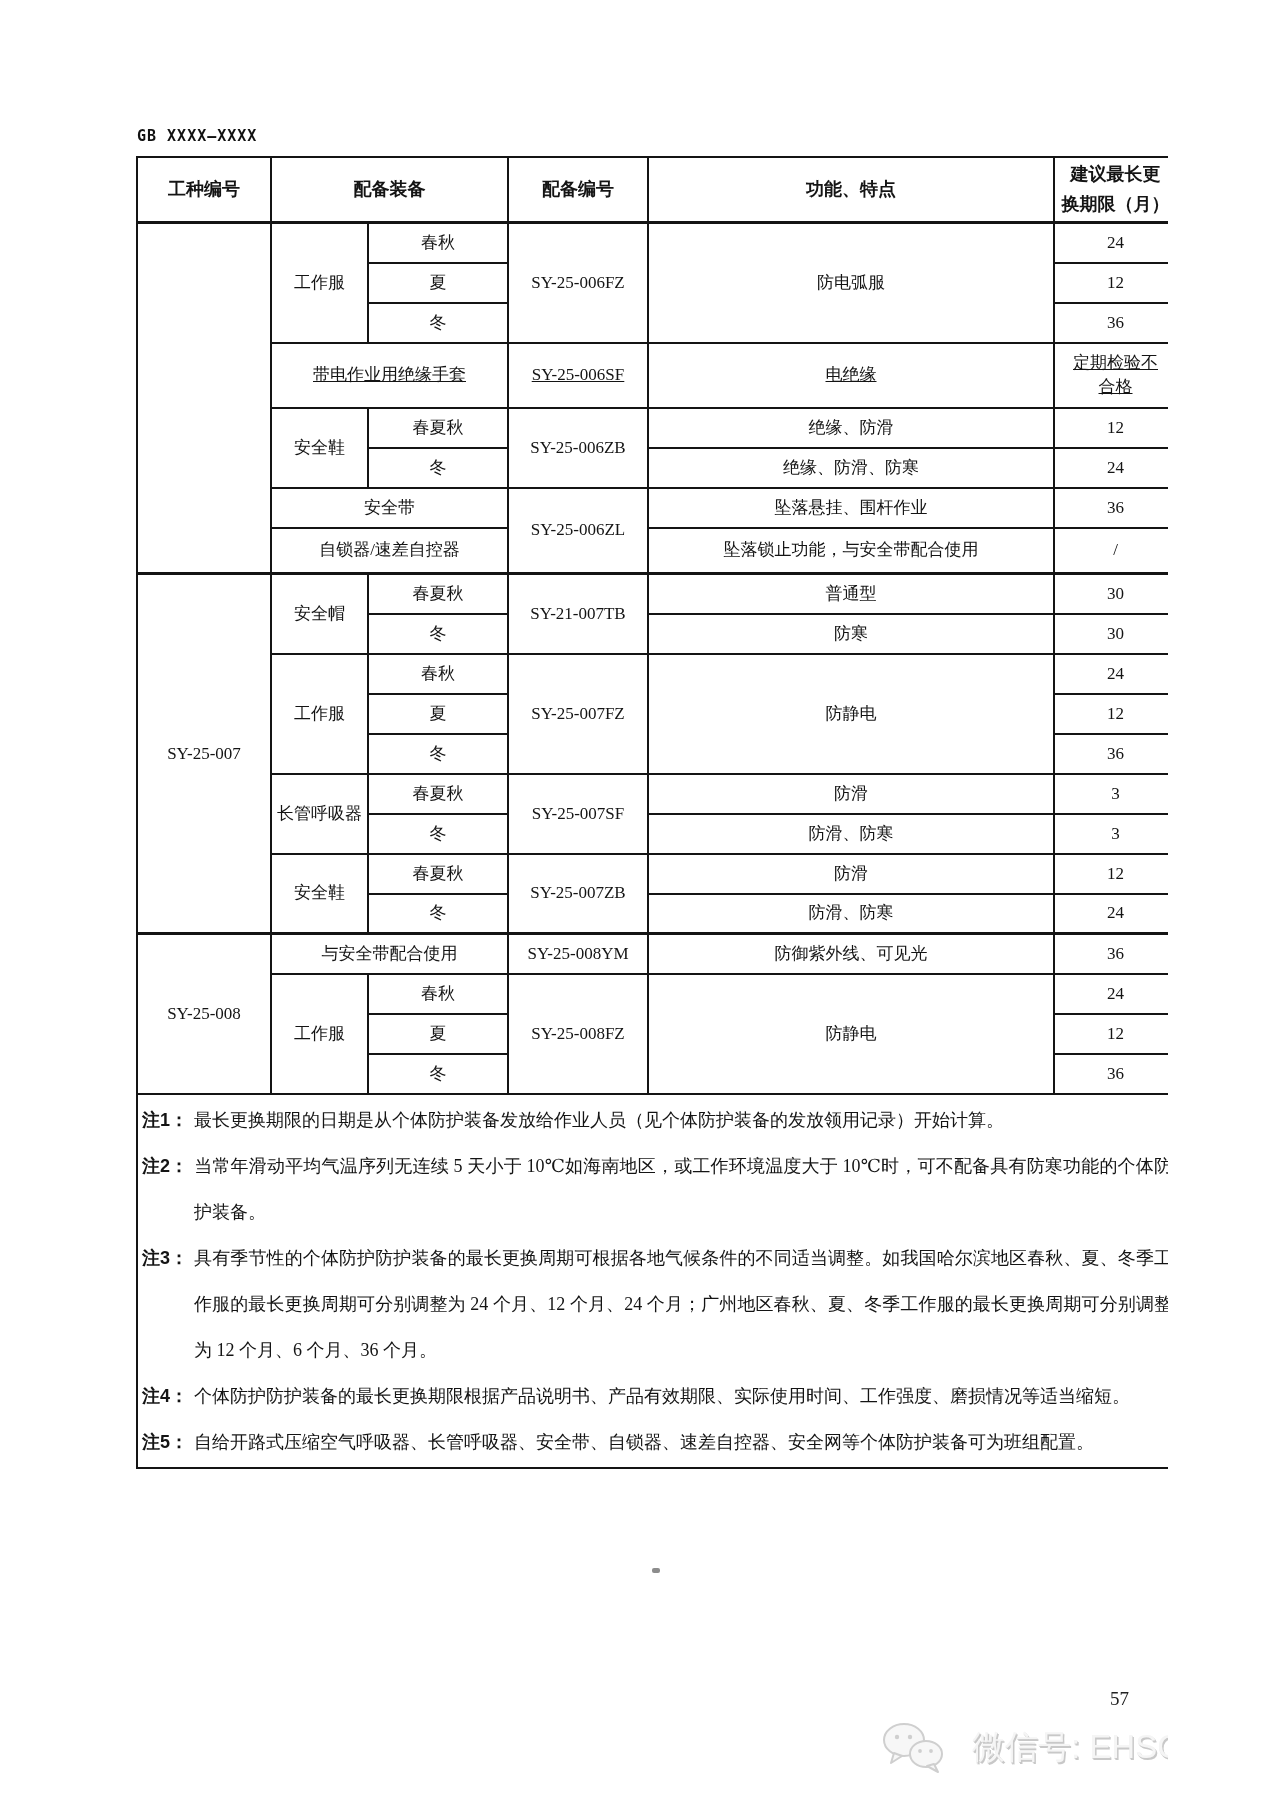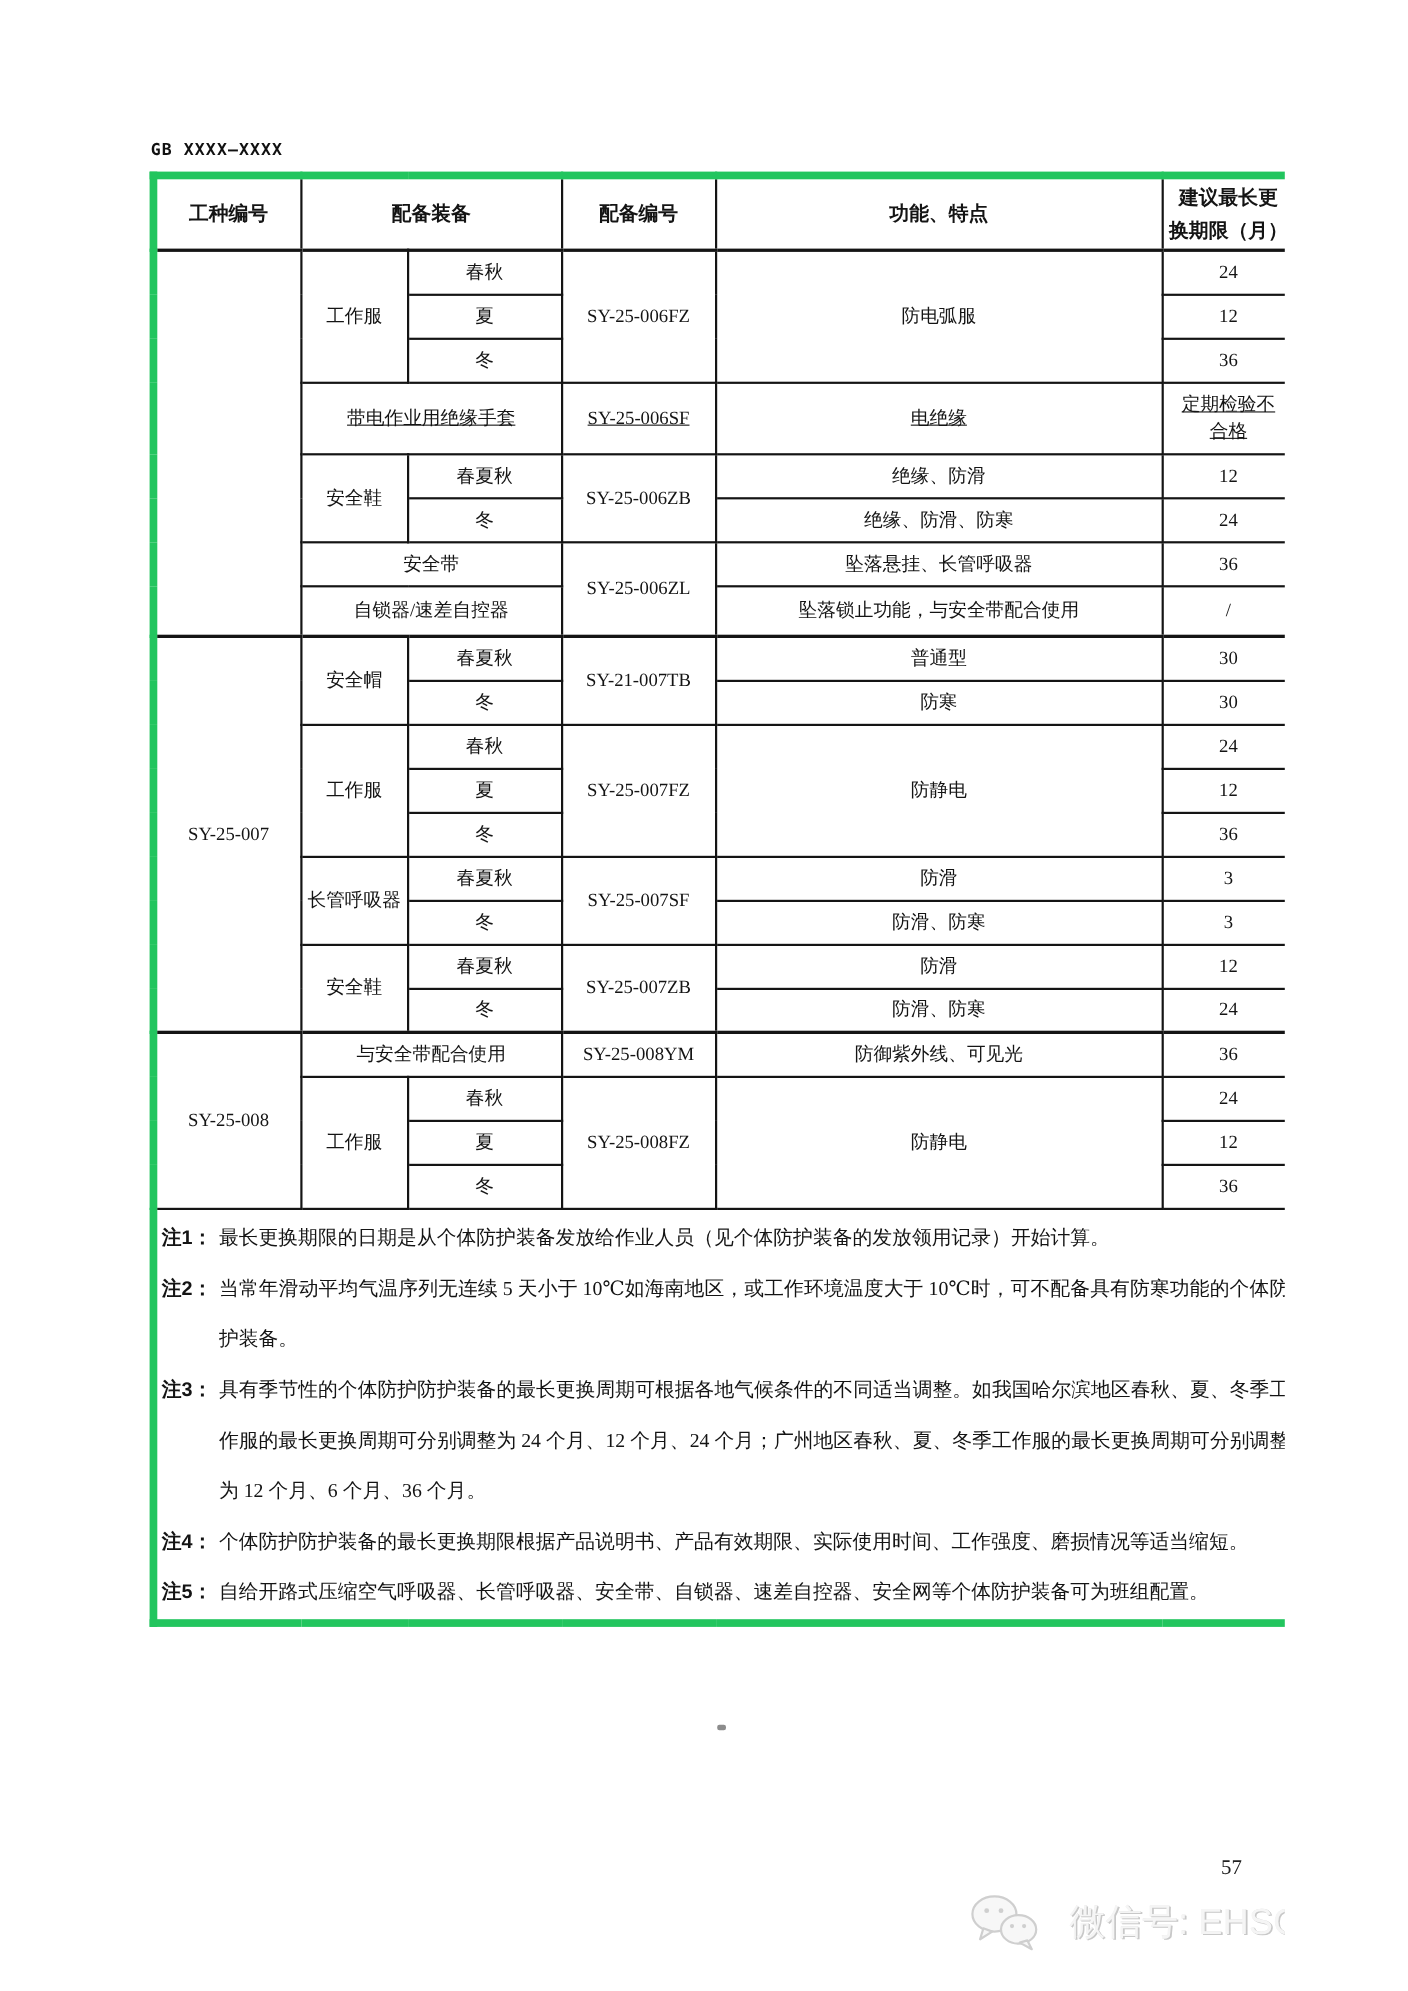--- a/index.html
+++ b/index.html
@@ -8,21 +8,21 @@
     font-family:"Liberation Serif","DejaVu Serif",serif; color:#141414; overflow:hidden;
   }
   .doc-code {
     position:absolute; left:137px; top:127px;
     font-family:"DejaVu Sans Mono","Liberation Mono",monospace;
     font-size:15px; font-weight:700; letter-spacing:1px; color:#111;
   }
   table.main {
     position:absolute; left:136px; top:156px; width:1040px;
     border-collapse:collapse; table-layout:fixed;
-    border:7px solid #22c55e;
+    border:1px solid #22c55e;
   }
   table.main th, table.main td {
     border:2px solid #141414; vertical-align:middle; text-align:center;
     padding:2px 4px; font-size:17px; line-height:1.45; overflow:hidden;
   }
   table.main th {
     font-family:"Liberation Sans","DejaVu Sans",sans-serif;
     font-weight:700; font-size:18px; line-height:1.65;
     border-bottom:3px solid #141414;
   }
@@ -115,21 +115,21 @@
         <td>12</td>
       </tr>
       <tr class="r">
         <td>冬</td>
         <td class="f">绝缘、防滑、防寒</td>
         <td>24</td>
       </tr>
       <tr class="r">
         <td colspan="2">安全带</td>
         <td rowspan="2">SY-25-006ZL</td>
-        <td class="f">坠落悬挂、长管呼吸器</td>
+        <td class="f">坠落悬挂、围杆作业</td>
         <td>36</td>
       </tr>
       <tr class="r med">
         <td colspan="2">自锁器/速差自控器</td>
         <td class="f">坠落锁止功能，与安全带配合使用</td>
         <td>/</td>
       </tr>
 
       <tr class="r sec">
         <td rowspan="9">SY-25-007</td>

